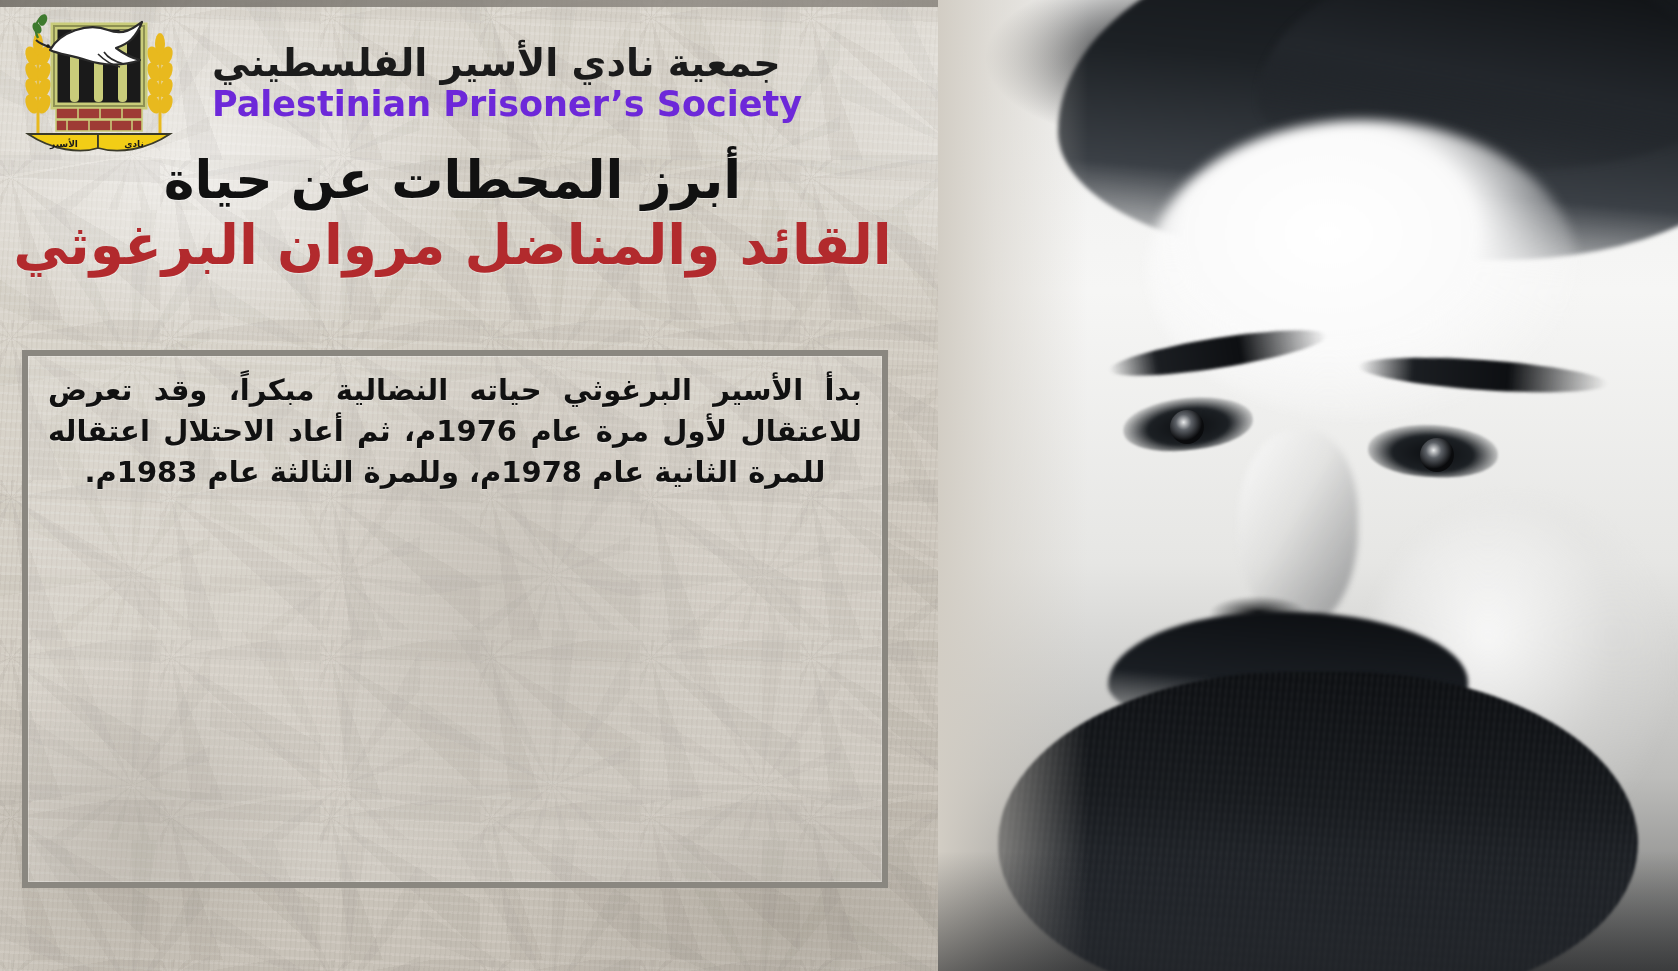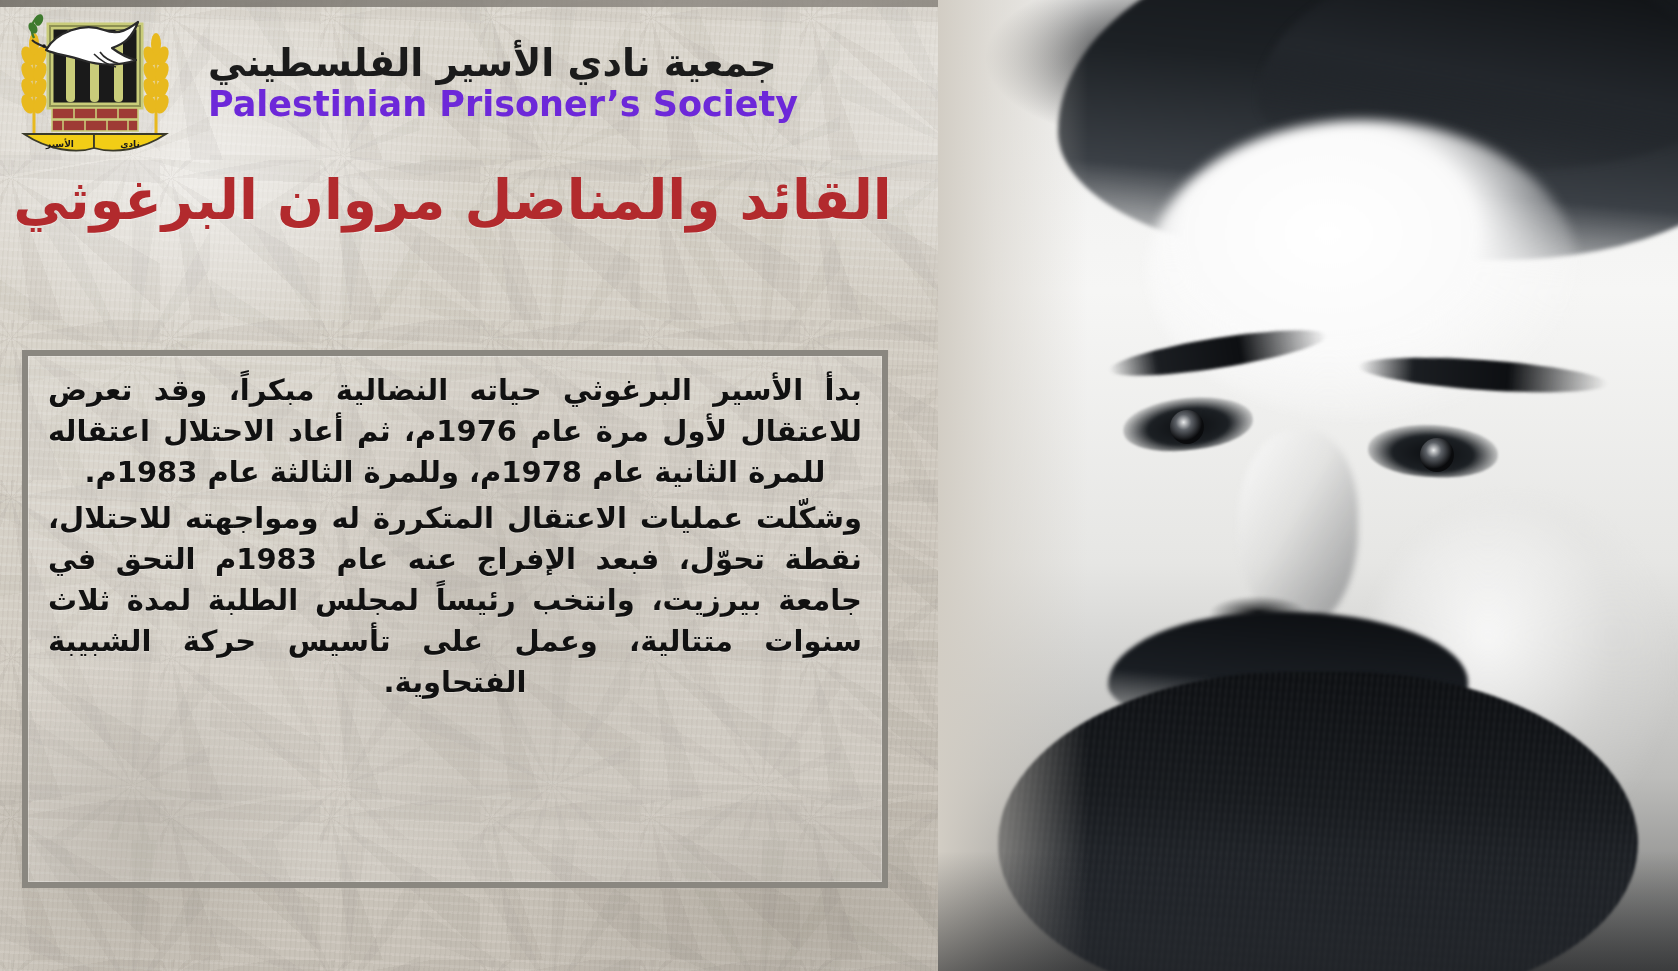--- a/index.html
+++ b/index.html
@@ -139,55 +139,55 @@
     position:absolute;left:0;top:0;width:150px;height:971px;
     background:linear-gradient(90deg, rgba(210,205,196,1) 0%, rgba(210,205,196,.55) 38%, rgba(210,205,196,0) 100%);
   }
   .p-bottomfade{
     position:absolute;left:0;right:0;bottom:0;height:120px;
     background:linear-gradient(180deg, rgba(20,22,25,0) 0%, rgba(18,20,23,.55) 100%);
   }
 
   
   .header{
-    position:absolute;left:0;top:8px;width:800px;
+    position:absolute;left:12px;top:8px;width:800px;
     display:flex;align-items:center;justify-content:flex-end;
     gap:14px;padding-right:20px;
   }
   .org-names{
     flex:1;text-align:left;padding-left:14px;line-height:1.05;
   }
   .org-ar{
     font-size:38px;font-weight:700;color:#1b1b1b;letter-spacing:0;
     white-space:nowrap;direction:rtl;
   }
   .org-en{
     font-size:35px;font-weight:600;color:#6d28d9;white-space:nowrap;
     direction:ltr;margin-top:2px;
   }
 
   
   .emblem{
-    position:relative;width:172px;height:150px;flex:0 0 172px;margin-left:8px;
+    position:relative;width:172px;height:150px;flex:0 0 172px;
   }
   .emblem svg{display:block;width:172px;height:150px;}
 
   
   .title-block{
     position:absolute;left:0;top:150px;width:905px;
     text-align:center;direction:rtl;
   }
   .title-main{
     font-size:52px;font-weight:700;color:#111111;
     letter-spacing:-1px;line-height:1.18;
     text-shadow:0 1px 0 rgba(255,255,255,.45);
   }
   .title-sub{
     font-size:55px;font-weight:700;color:#b22a2d;
-    letter-spacing:-1px;line-height:1.18;margin-top:18px;
+    letter-spacing:-1px;line-height:1.18;margin-top:2px;
     text-shadow:0 1px 0 rgba(255,255,255,.35);
   }
 
   
   .textframe{
     position:absolute;left:22px;top:350px;
     width:866px;height:538px;
     border:6px solid #8a8780;
     box-sizing:border-box;
     background:rgba(255,255,255,.12);
@@ -329,26 +329,26 @@
           <path d="M16 126 C40 142, 68 146, 86 140 L86 126 Z" fill="#F2CD16" stroke="#3A3A2A" stroke-width="1.8"></path>
           <path d="M158 126 C134 142, 106 146, 86 140 L86 126 Z" fill="#F2CD16" stroke="#3A3A2A" stroke-width="1.8"></path>
           <text x="52" y="139" font-family="'DejaVu Sans',sans-serif" font-size="9" font-weight="700" fill="#1A1A1A" text-anchor="middle" direction="rtl">الأسير</text>
           <text x="122" y="139" font-family="'DejaVu Sans',sans-serif" font-size="9" font-weight="700" fill="#1A1A1A" text-anchor="middle" direction="rtl">نادي</text>
         </g>
       </svg>
     </div>
   </div>
 
   <div class="title-block">
+    <div class="title-main">أبرز المحطات عن حياة</div>
     <div class="title-sub">القائد والمناضل مروان البرغوثي</div>
   </div>
 
   <div class="textframe">
     <div class="textframe-inner">
       <p class="para p1">بدأ الأسير البرغوثي حياته النضالية مبكراً، وقد تعرض للاعتقال لأول مرة عام 1976م، ثم أعاد الاحتلال اعتقاله للمرة الثانية عام 1978م، وللمرة الثالثة عام 1983م.</p>
-      <p class="para p2">وشكّلت عمليات الاعتقال المتكررة له ومواجهته للاحتلال، نقطة تحوّل، فبعد الإفراج عنه عام 1983م التحق في جامعة بيرزيت، وانتخب رئيساً لمجلس الطلبة لمدة ثلاث سنوات متتالية، وعمل على تأسيس حركة الشبيبة الفتحاوية.</p>
 
       <div class="hashrow">
       </div>
     </div>
   </div>
 
 </div>
 
 </body></html>

